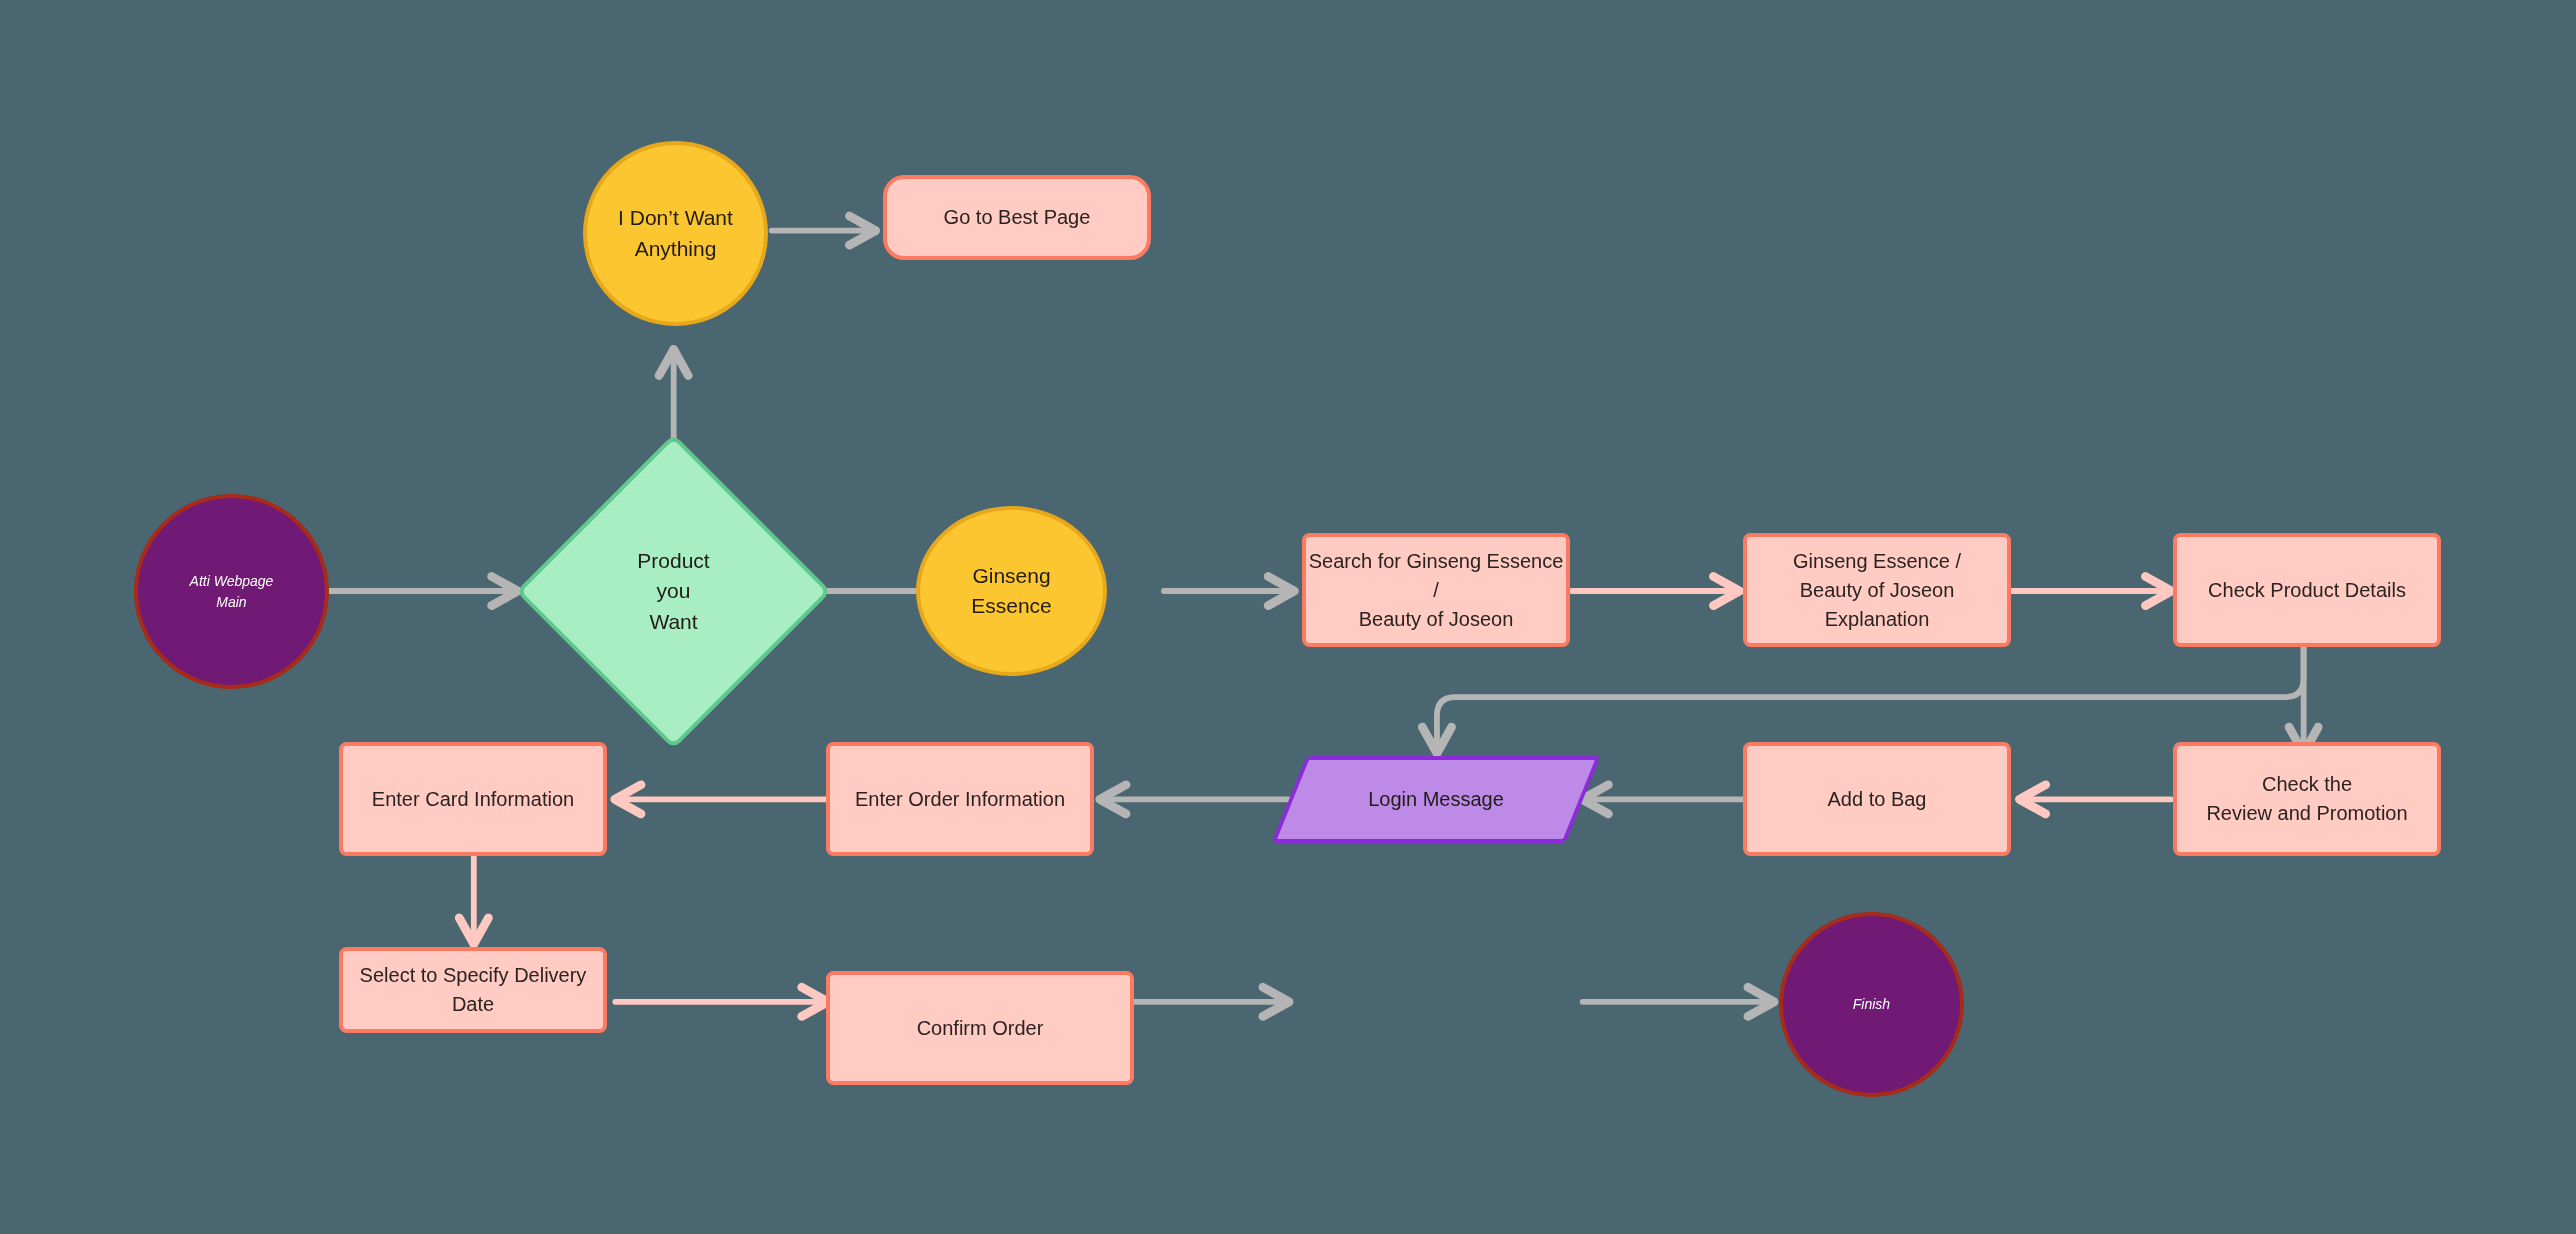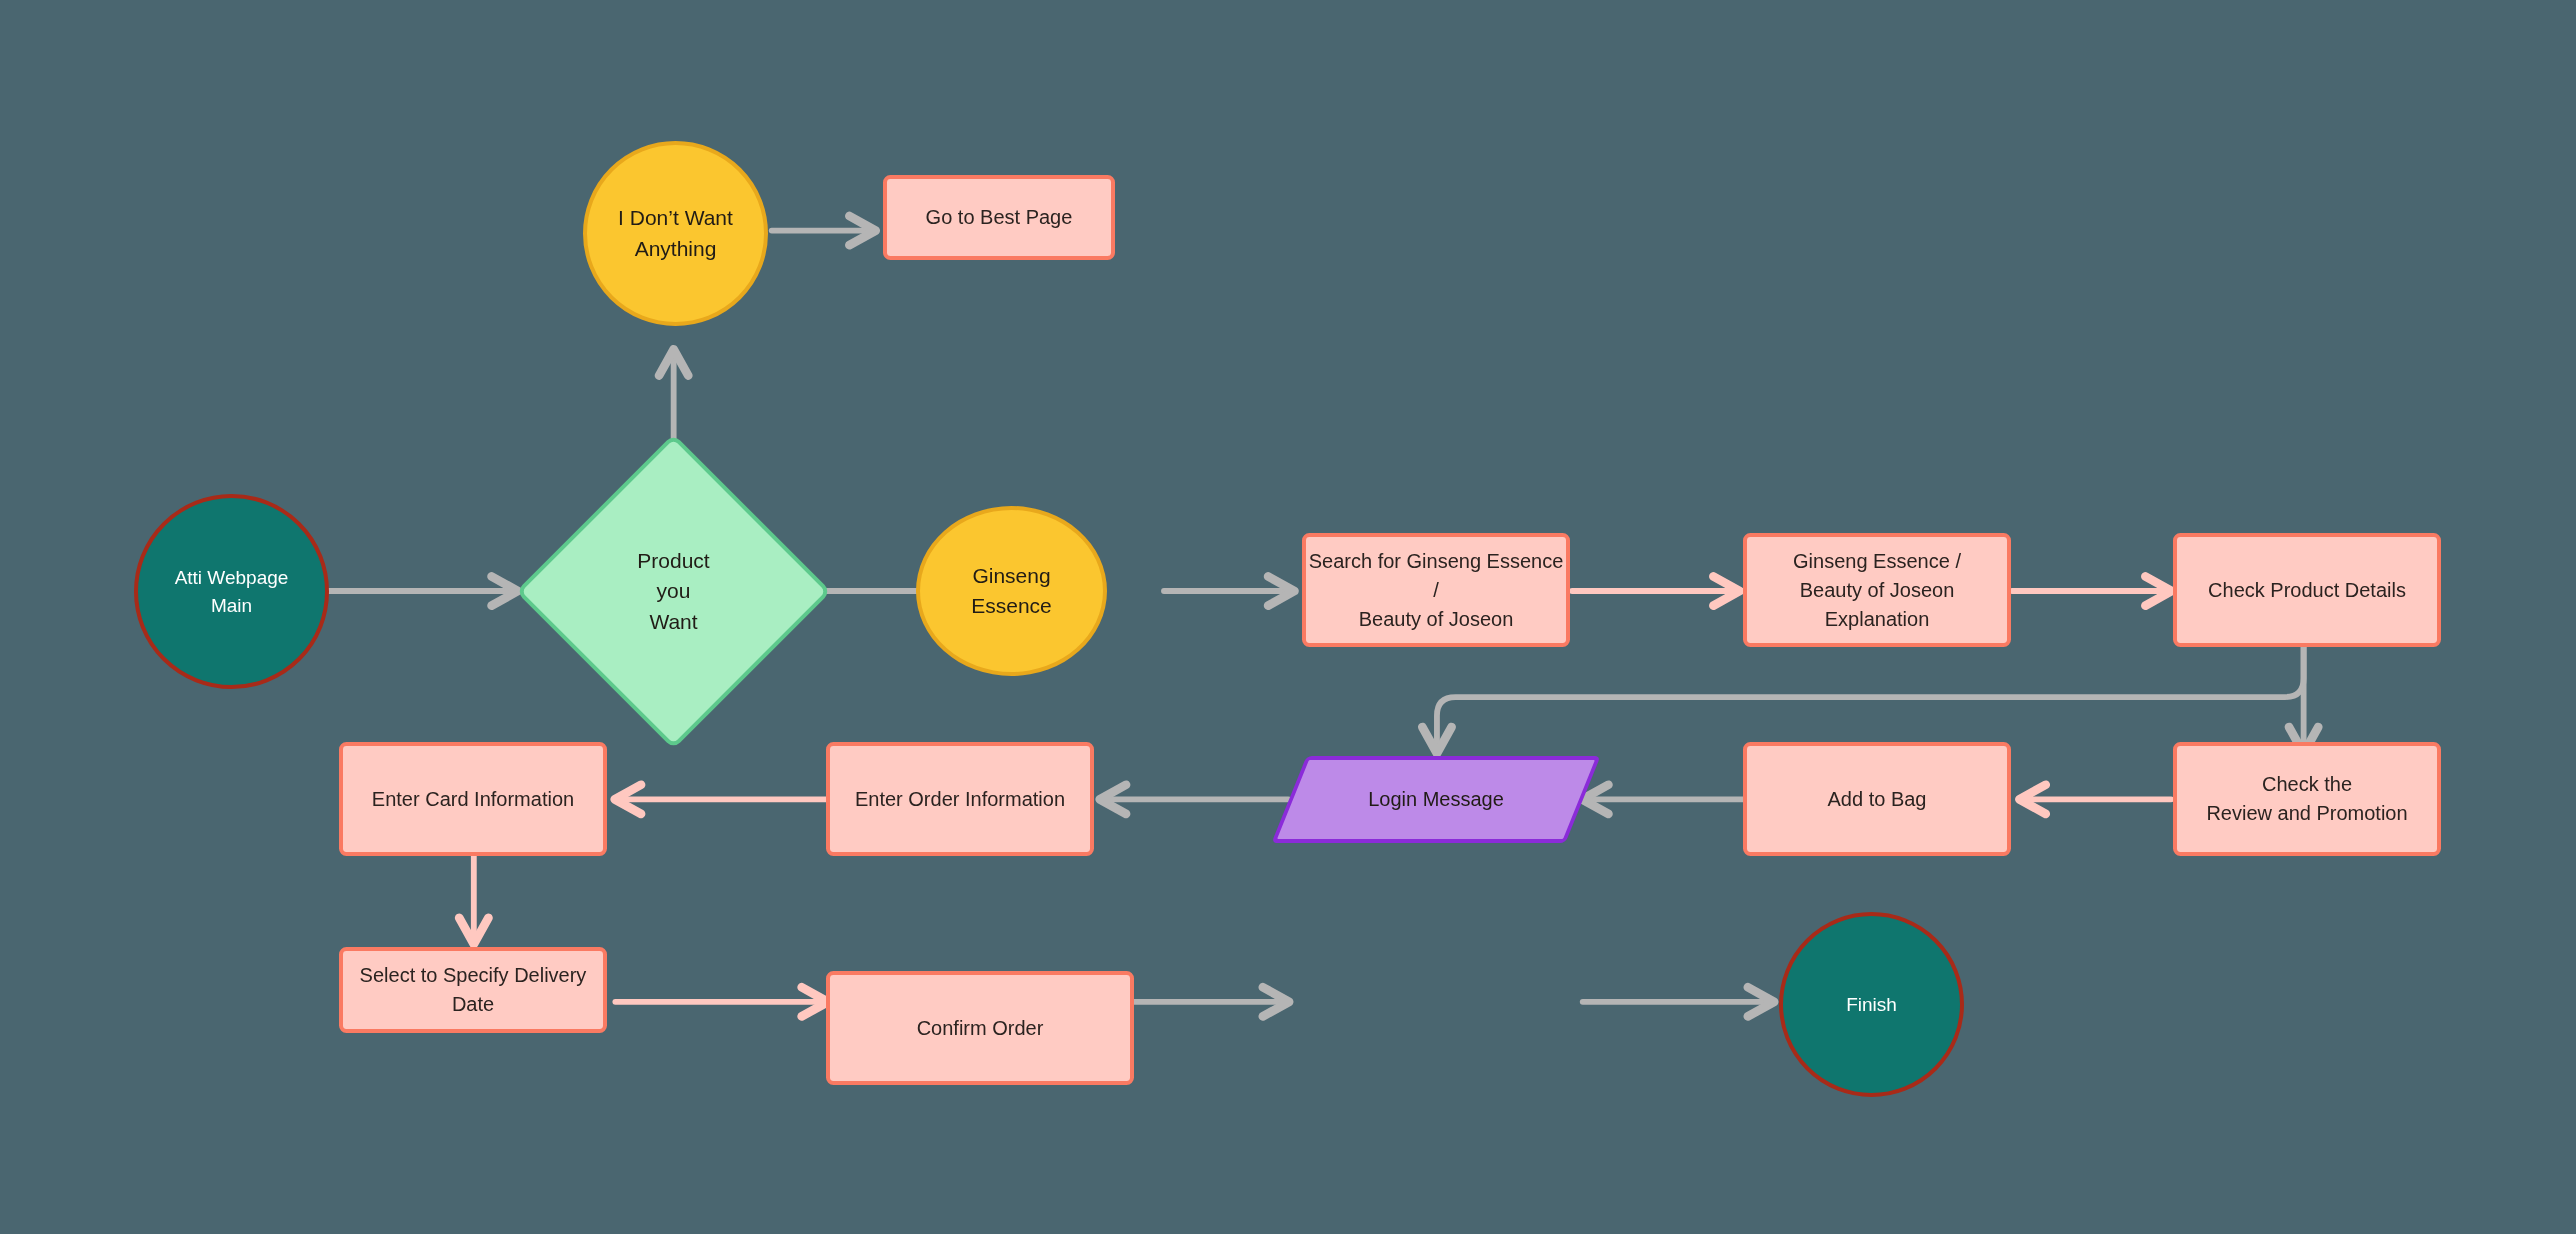--- a/index.html
+++ b/index.html
@@ -21,25 +21,26 @@
   
   .proc{
     background:#ffcbc3;
     border:4.8px solid #fa7a62;
     border-radius:7.4px;
     color:#2b2320;
     font-size:20px;
   }
   
   .term{
-    background:#0f766e;
+    background:#701a75;
     border:4.8px solid #a82a18;
     border-radius:50%;
     color:#ffffff;
-    font-size:19px;
+    font-size:14px;
+    font-style:italic;
   }
   
   .opt{
     background:#fbc62f;
     border:4.8px solid #e8a81c;
     border-radius:50%;
     color:#211c16;
     font-size:21px;
   }
   
@@ -115,21 +116,21 @@
     <span class="lbl">Product
 you
 Want</span>
   </div>
 
   <div class="node opt" style="left:583px;top:141px;width:185px;height:185px;">
     <span class="lbl">I Don’t Want
 Anything</span>
   </div>
 
-  <div class="node proc" style="left:883px;top:175px;width:232px;height:85px;">
+  <div class="node proc" style="left:883px;top:175px;width:268px;height:85px;border-radius:21px;">
     <span class="lbl">Go to Best Page</span>
   </div>
 
   <div class="node opt" style="left:916px;top:506px;width:191px;height:170px;">
     <span class="lbl">Ginseng
 Essence</span>
   </div>
 
   <div class="node proc" style="left:1302px;top:533px;width:268px;height:114px;">
     <span class="lbl">Search for Ginseng Essence /

